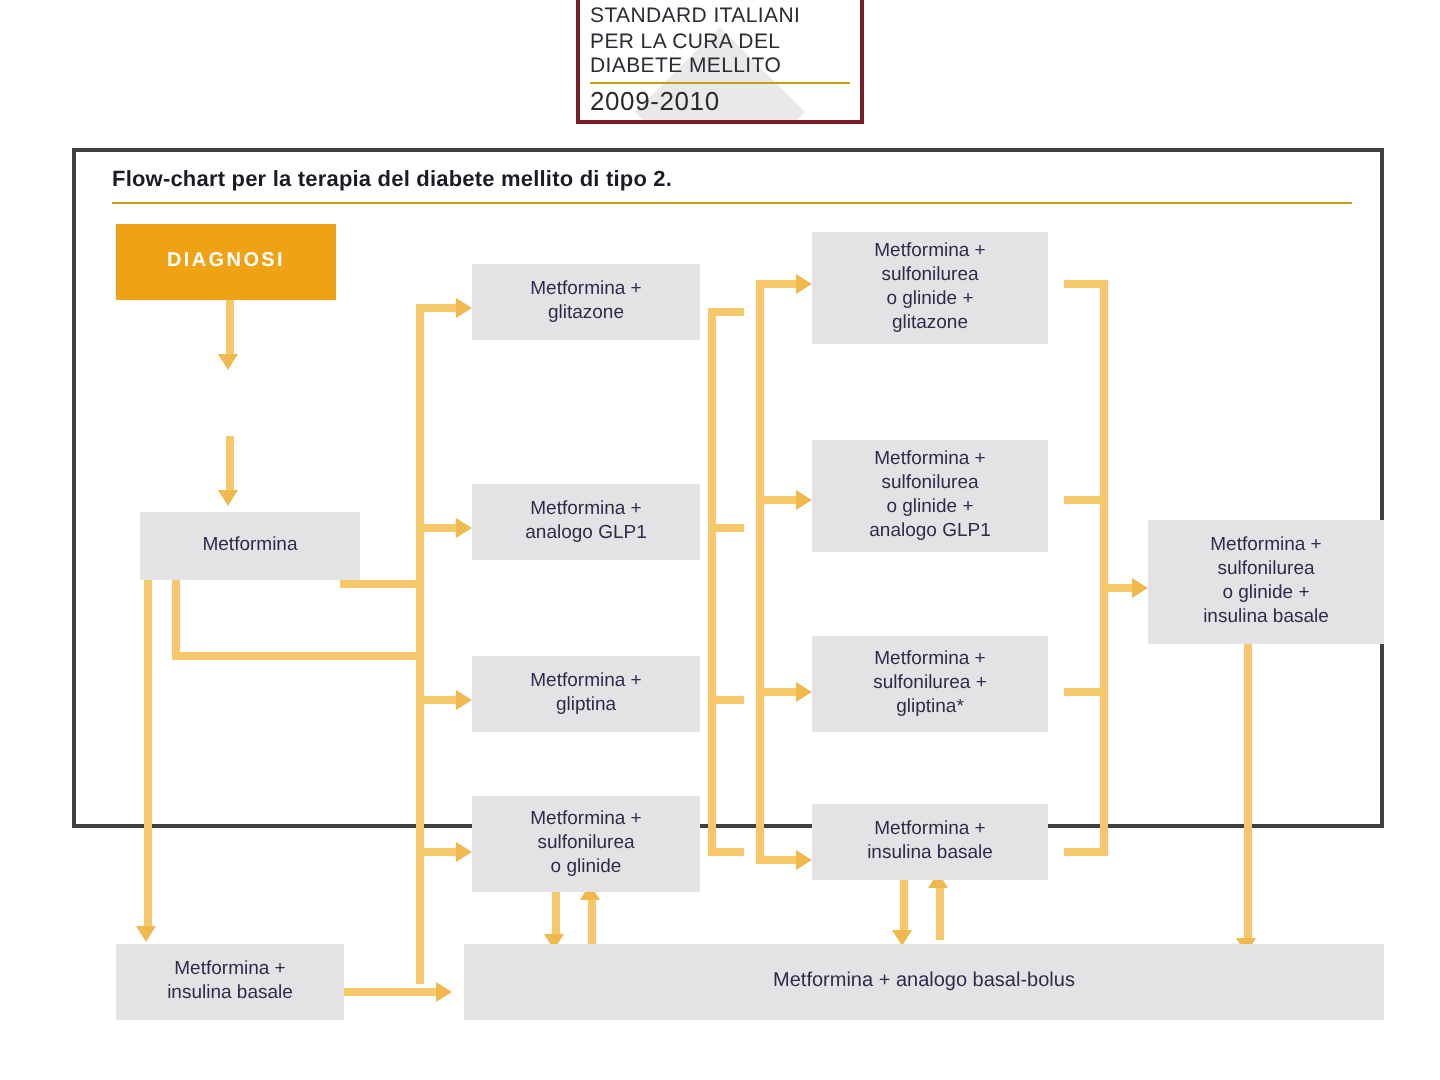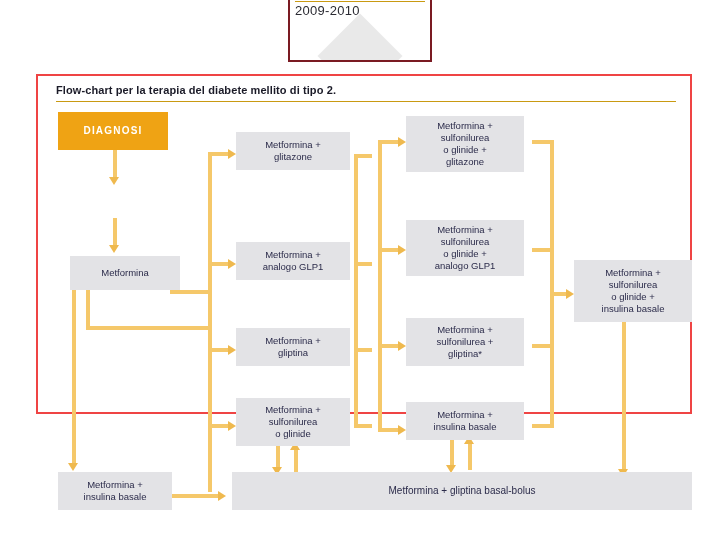--- a/index.html
+++ b/index.html
@@ -17,21 +17,21 @@
   .banner .btxt{position:relative;z-index:1;padding:2px 5px 0 5px;}
   .banner .bline{font-size:10.5px;line-height:12.6px;color:#2b2b33;
           letter-spacing:.2px;white-space:nowrap;}
   .banner .brule{position:relative;z-index:1;height:1px;background:#c99a12;
           margin:1px 5px 1px 5px;}
   .banner .byear{position:relative;z-index:1;padding:0 5px;font-size:13px;
           line-height:15px;color:#2b2b33;letter-spacing:.3px;}
 
   
   .frame{position:absolute;left:36px;top:74px;width:656px;height:340px;
-         border:2px solid #ef4444;background:#ffffff;box-sizing:border-box;}
+         border:2px solid #404040;background:#ffffff;box-sizing:border-box;}
   .chart-title{position:absolute;left:18px;top:8px;font-size:11px;
          font-weight:bold;color:#1b1b28;letter-spacing:.1px;white-space:nowrap;}
   .title-rule{position:absolute;left:18px;top:25px;width:620px;height:1px;
          background:#c99a12;}
 
   
   .node{position:absolute;background:#e3e3e6;color:#2b2b4a;
         display:flex;align-items:center;justify-content:center;text-align:center;
         font-size:9.5px;line-height:12px;box-sizing:border-box;padding:15px;}
   .node.start{background:#efa314;color:#ffffff;font-size:10px;
@@ -50,20 +50,25 @@
   
   .ah.u{border-width:0 5px 8px 5px;border-color:transparent transparent #efb94e transparent;}
 </style>
 </head>
 <body>
 
 <div id="stage">
 
   <div class="banner">
     <div class="watermark"></div>
+    <div class="btxt">
+      <div class="bline">STANDARD ITALIANI</div>
+      <div class="bline">PER LA CURA DEL</div>
+      <div class="bline">DIABETE MELLITO</div>
+    </div>
     <div class="brule"></div>
     <div class="byear">2009-2010</div>
   </div>
 
   <div class="frame">
 
     <div class="chart-title">Flow-chart per la terapia del diabete mellito di tipo 2.</div>
     <div class="title-rule"></div>
 
     <div class="ln lnv" style="left:75px;top:74px;height:30px;"></div>
@@ -142,16 +147,16 @@
     <div class="node" style="left:198px;top:252px;width:114px;height:38px;">Metformina +<br>gliptina</div>
     <div class="node" style="left:198px;top:322px;width:114px;height:48px;">Metformina +<br>sulfonilurea<br>o glinide</div>
 
     <div class="node" style="left:368px;top:40px;width:118px;height:56px;">Metformina +<br>sulfonilurea<br>o glinide +<br>glitazone</div>
     <div class="node" style="left:368px;top:144px;width:118px;height:56px;">Metformina +<br>sulfonilurea<br>o glinide +<br>analogo GLP1</div>
     <div class="node" style="left:368px;top:242px;width:118px;height:48px;">Metformina +<br>sulfonilurea +<br>gliptina*</div>
     <div class="node" style="left:368px;top:326px;width:118px;height:38px;">Metformina +<br>insulina basale</div>
 
     <div class="node" style="left:536px;top:184px;width:118px;height:62px;">Metformina +<br>sulfonilurea<br>o glinide +<br>insulina basale</div>
 
-    <div class="node wide" style="left:194px;top:396px;width:460px;height:38px;">Metformina + gliptina basal-bolus</div>
+    <div class="node wide" style="left:194px;top:396px;width:460px;height:38px;">Metformina + analogo basal-bolus</div>
 
   </div>
 </div>
 
 </body></html>

